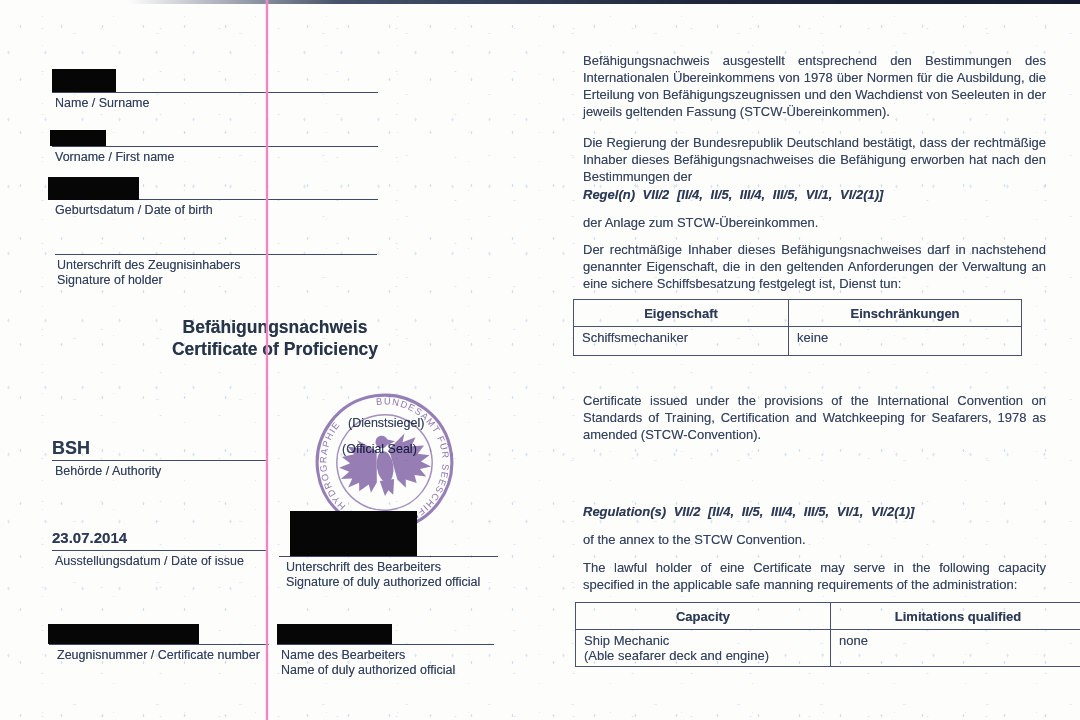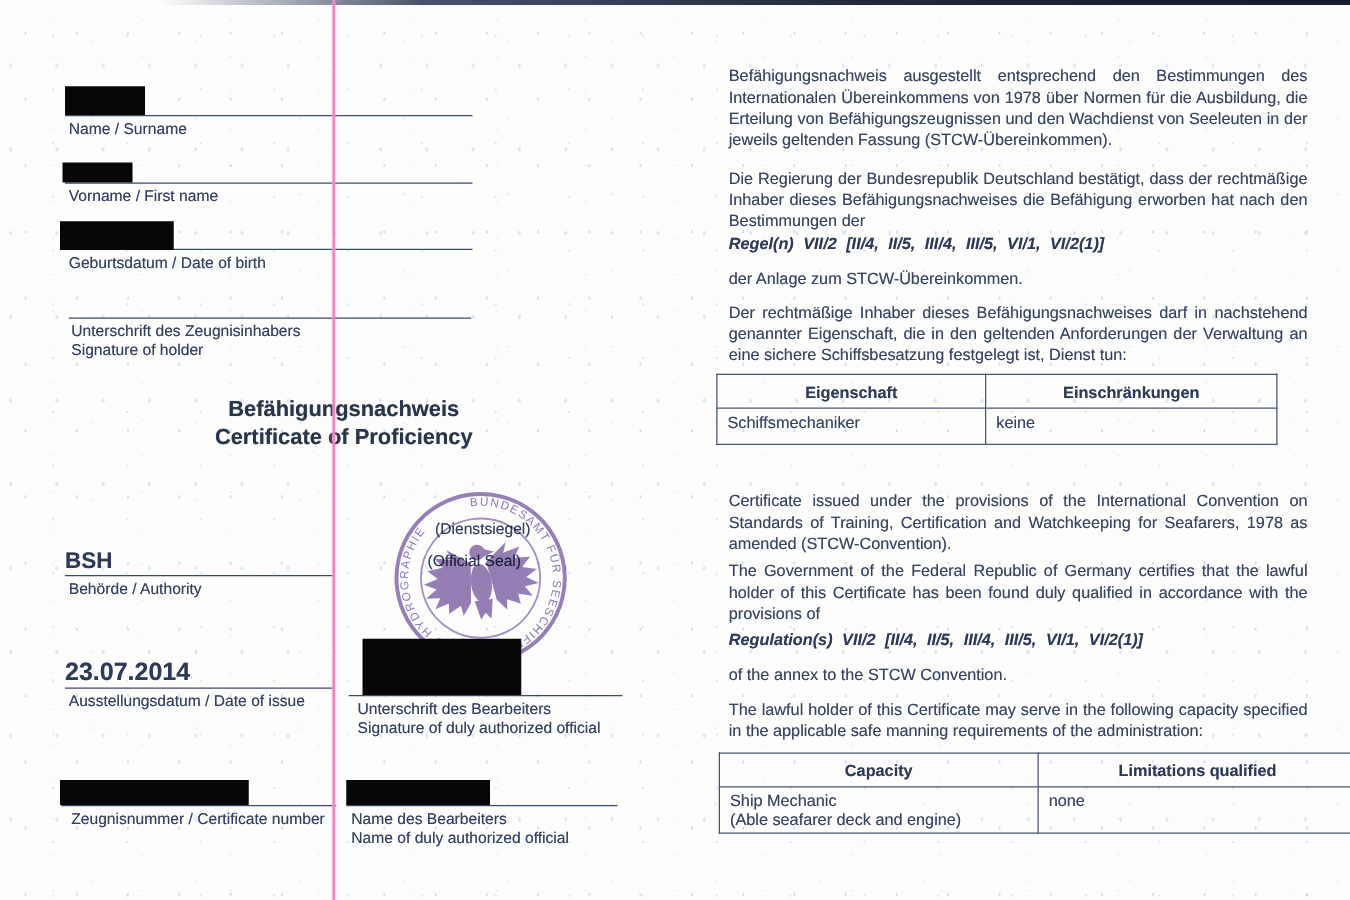--- a/index.html
+++ b/index.html
@@ -69,21 +69,21 @@
 
   <div class="doc-title">
     <div>Befähigungsnachweis</div>
     <div>Certificate of Proficiency</div>
   </div>
 
   <div class="lbl bold" style="left:52px;top:441px;font-size:18px">BSH</div>
   <div class="hline" style="left:52px;top:460px;width:216px"></div>
   <div class="lbl" style="left:55px;top:464px">Behörde / Authority</div>
 
-  <div class="lbl bold" style="left:52px;top:531px;font-size:20px">23.07.2014</div>
+  <div class="lbl bold" style="left:52px;top:531px;font-size:15px">23.07.2014</div>
   <div class="hline" style="left:52px;top:550px;width:216px"></div>
   <div class="lbl" style="left:55px;top:554px">Ausstellungsdatum / Date of issue</div>
 
   <div class="sealtxt" style="left:348px;top:416px">(Dienstsiegel)</div>
   <div class="sealtxt" style="left:342px;top:442px">(Official Seal)</div>
 
   <svg id="seal" viewBox="0 0 140 140">
     <circle cx="70" cy="70" r="65" fill="none" stroke="#7d60a6" stroke-width="3" opacity="0.8"></circle>
     <circle cx="70" cy="70" r="46" fill="none" stroke="#7d60a6" stroke-width="1.4" opacity="0.7"></circle>
     <path id="sealring" d="M70,14 a56,56 0 1,1 -0.01,0" fill="none"></path>
@@ -131,24 +131,23 @@
       <th>Einschränkungen</th>
     </tr>
     <tr>
       <td style="height:22px">Schiffsmechaniker</td>
       <td>keine</td>
     </tr>
   </tbody>
     </table>
 
   <div class="para" style="top:392px">Certificate issued under the provisions of the International Convention on Standards of Training, Certification and Watchkeeping for Seafarers, 1978 as amended (STCW-Convention).</div>
-  <div class="para" style="top:448px">The Government of the Federal Republic of Germany certifies that the lawful holder of this Certificate has been found duly qualified in accordance with the provisions of</div>
   <div class="para regline" style="top:503px">Regulation(s) VII/2 [II/4, II/5, III/4, III/5, VI/1, VI/2(1)]</div>
   <div class="para" style="top:531px;text-align:left">of the annex to the STCW Convention.</div>
-  <div class="para" style="top:559px">The lawful holder of this Certificate may serve in the following capacity specified in the applicable safe manning requirements of the administration:</div>
+  <div class="para" style="top:559px">The lawful holder of eine Certificate may serve in the following capacity specified in the applicable safe manning requirements of the administration:</div>
 
   <table class="cap" style="left:575px;top:602px;width:511px">
     <tbody>
         <tr>
       <th style="width:50%">Capacity</th>
       <th>Limitations qualified</th>
     </tr>
     <tr>
       <td>
         <div>Ship Mechanic</div>

